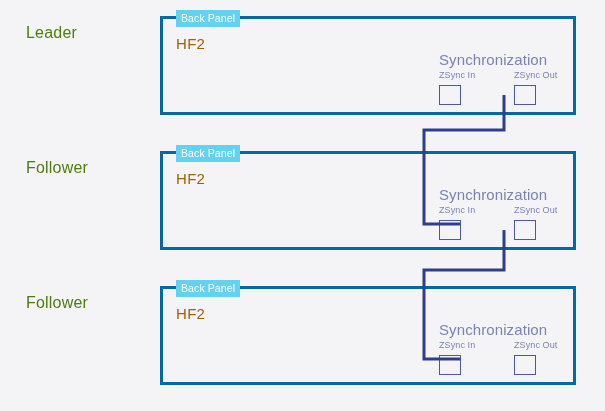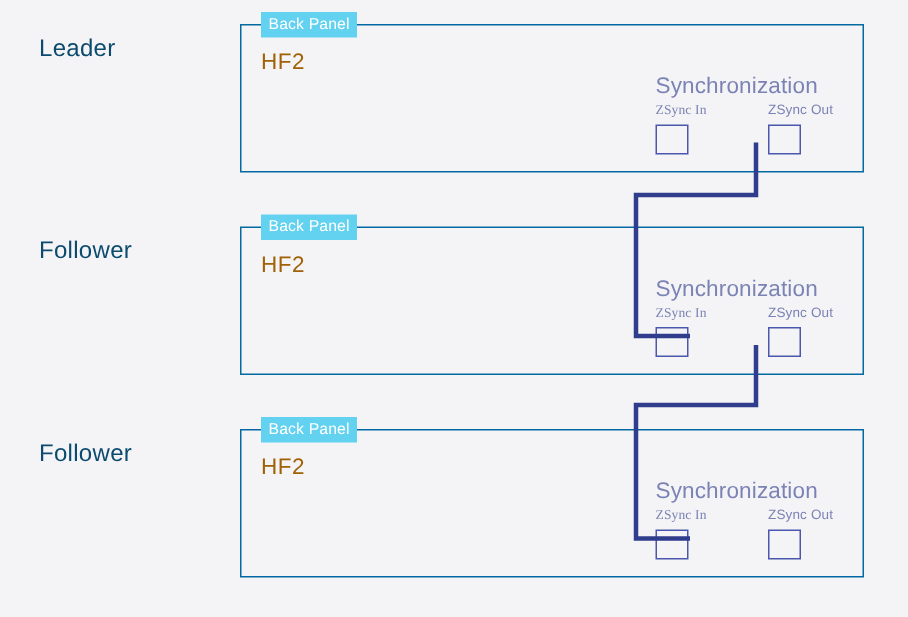--- a/index.html
+++ b/index.html
@@ -24,31 +24,31 @@
     left: 0;
     top: 0;
     width: 605px;
     height: 411px;
     pointer-events: none;
     z-index: 3;
   }
   .role-label {
     position: absolute;
     font-size: 16px;
-    color: #0c4a6e;
+    color: #4d7c0f;
     letter-spacing: 0.2px;
     white-space: nowrap;
     z-index: 1;
   }
   .panel {
     position: absolute;
     left: 160px;
     width: 416px;
     height: 99px;
-    border: 1px solid #0369a1;
+    border: 3px solid #0369a1;
     box-sizing: border-box;
     background: transparent;
     z-index: 2;
   }
   .panel-legend {
     position: absolute;
     left: 13px;
     top: -9px;
     background: #63d2f0;
     color: #ffffff;
@@ -83,21 +83,21 @@
   .sync-ports {
     position: relative;
     margin-top: 3px;
     height: 40px;
   }
   .port {
     position: absolute;
     top: 0;
     width: 56px;
   }
-  .port.port-in  { left: 0px; font-family: Liberation Serif, serif; }
+  .port.port-in  { left: 0px; }
   .port.port-out { left: 75px; }
   .port-label {
     font-size: 9px;
     color: #7b83b5;
     line-height: 12px;
     white-space: nowrap;
     letter-spacing: 0.1px;
   }
   .port-socket {
     margin-top: 4px;

